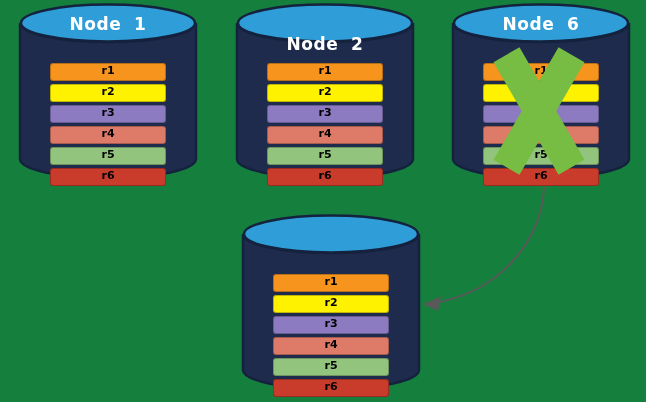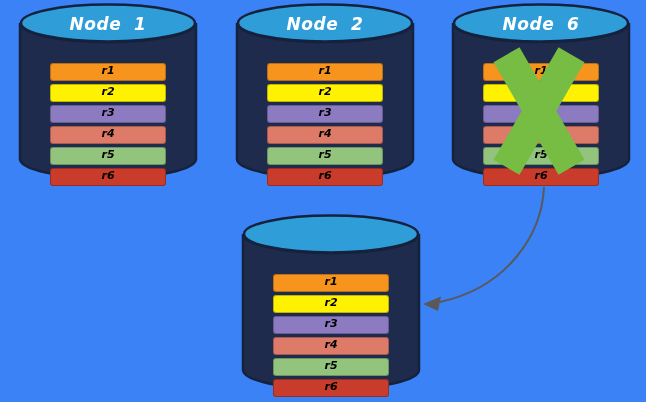--- a/index.html
+++ b/index.html
@@ -1,18 +1,18 @@
 <!DOCTYPE html>
 <html><head>
 <meta charset="utf-8">
 <style>
   html,body{margin:0;padding:0;background:#ffffff;}
   .canvas{
-    position:relative;width:646px;height:402px;background:#3b82f6;
-    overflow:hidden;font-family:"DejaVu Sans","Liberation Sans",sans-serif;font-style:italic;
+    position:relative;width:646px;height:402px;background:#15803d;
+    overflow:hidden;font-family:"DejaVu Sans","Liberation Sans",sans-serif;
   }
   .node{position:absolute;width:180px;height:180px;}
   .pos-1{left:18px;top:1px;}
   .pos-2{left:235px;top:1px;}
   .pos-3{left:451px;top:1px;}
   .pos-4{left:241px;top:212px;}
   .cyl{position:absolute;left:0;top:0;width:180px;height:180px;}
   .node-title{
     position:absolute;left:0;top:9px;width:100%;height:28px;line-height:28px;
     text-align:center;font-size:17px;font-weight:bold;white-space:pre;
@@ -55,21 +55,21 @@
       <div class="row" style="background-color: rgb(147, 196, 126); color: rgb(0, 0, 0);">r5</div>
       <div class="row" style="background-color: rgb(201, 60, 43); color: rgb(0, 0, 0);">r6</div>
     </div>
   </div>
 
   <div class="node pos-2">
     <svg class="cyl" viewBox="0 0 180 180">
       <path stroke-width="2.5" d="M2,22 L2,158 A88,19 0 0 0 178,158 L178,22 A88,19 0 0 1 2,22 Z" fill="#1E2B4C" stroke="#15223E"></path>
       <ellipse stroke-width="2.5" cx="90" cy="22" rx="87" ry="18.5" fill="#2F9DD8" stroke="#15223E"></ellipse>
     </svg>
-    <div class="node-title" style="color: rgb(255, 255, 255);">Node  2</div>
+    <div class="node-title" style="color: rgb(255, 255, 255); margin-top: 20px;">Node  2</div>
     <div class="rows">
       <div class="row" style="background-color: rgb(247, 148, 30); color: rgb(0, 0, 0);">r1</div>
       <div class="row" style="background-color: rgb(255, 242, 0); color: rgb(0, 0, 0);">r2</div>
       <div class="row" style="background-color: rgb(140, 123, 192); color: rgb(0, 0, 0);">r3</div>
       <div class="row" style="background-color: rgb(222, 122, 104); color: rgb(0, 0, 0);">r4</div>
       <div class="row" style="background-color: rgb(147, 196, 126); color: rgb(0, 0, 0);">r5</div>
       <div class="row" style="background-color: rgb(201, 60, 43); color: rgb(0, 0, 0);">r6</div>
     </div>
   </div>
 

